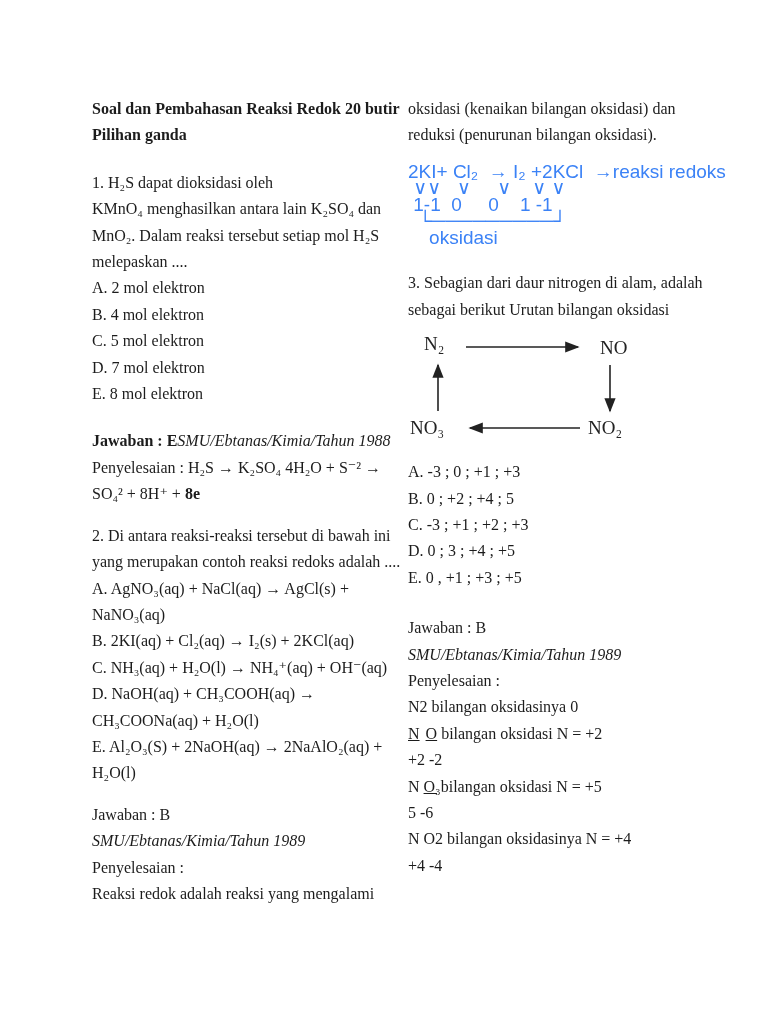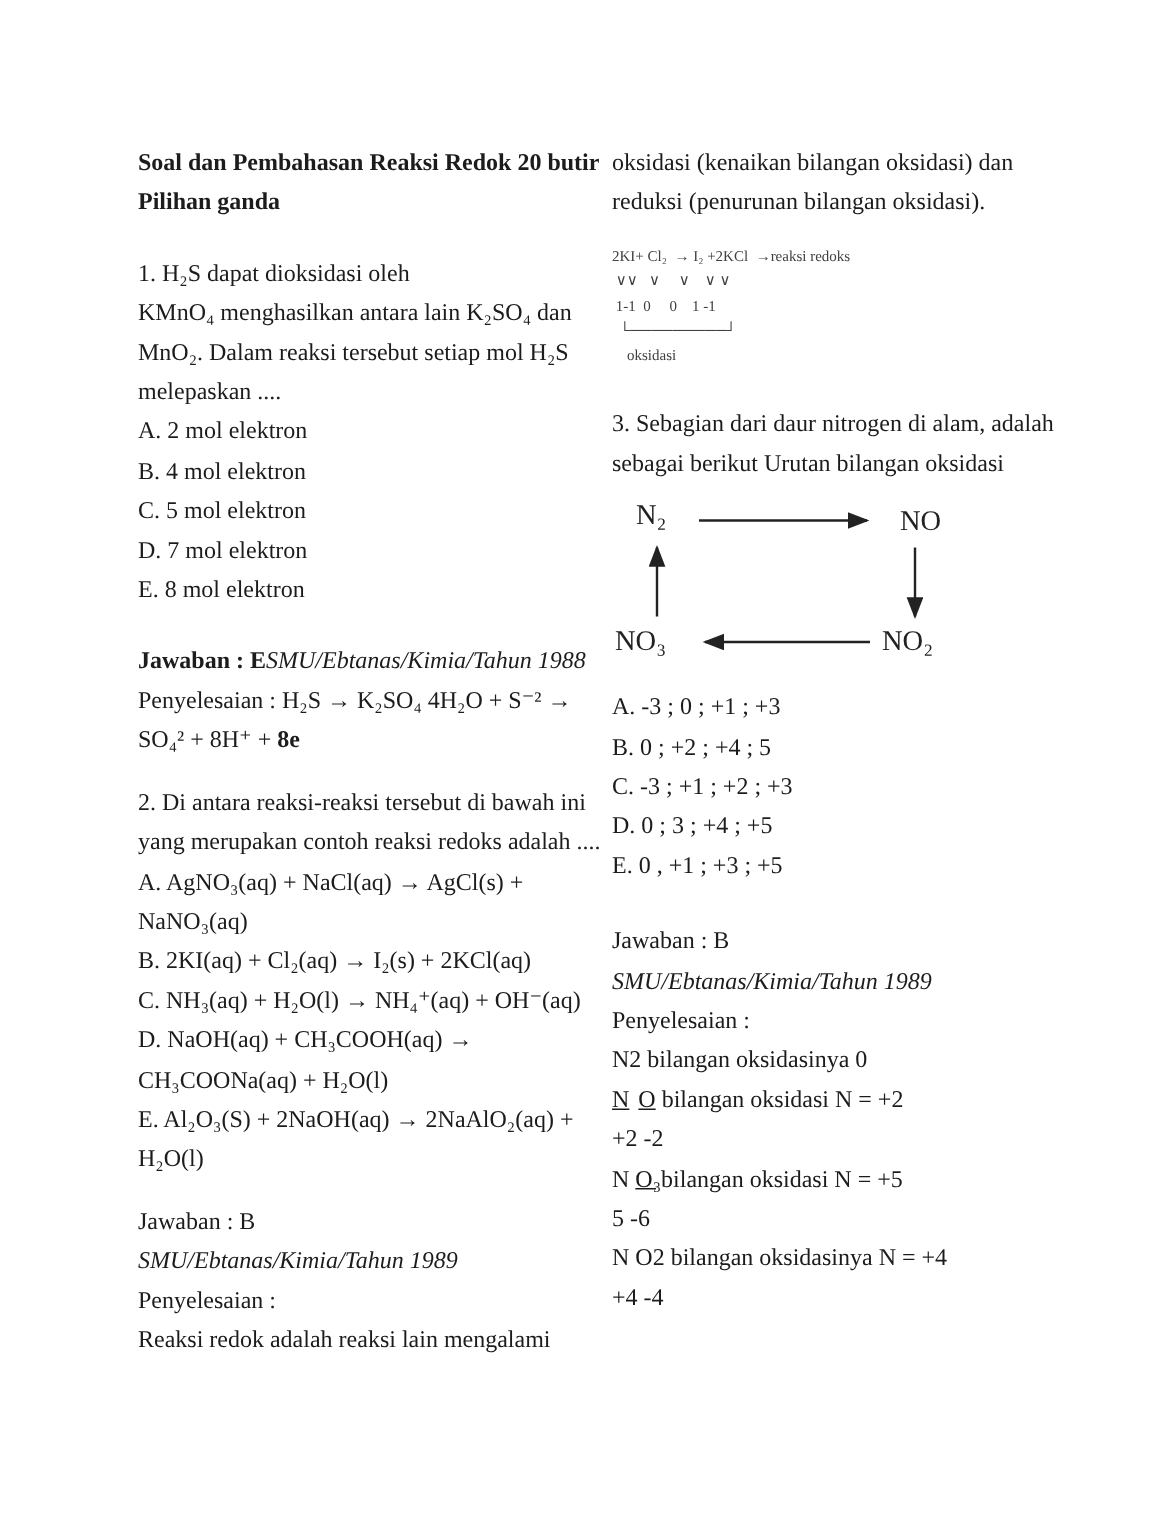--- a/index.html
+++ b/index.html
@@ -12,22 +12,22 @@
   .col-right{left:408px;width:345px;}
   .col p{margin:0;line-height:26.4px;font-size:16px;white-space:nowrap;}
   .bold{font-weight:bold;}
   .ital{font-style:italic;}
   .gap{height:21px;}
   .gap-s{height:15px;}
   .gap-m{height:24px;}
   .u{text-decoration:underline;}
   .sp{margin-right:6px;}
   .figure-pre{
-    margin:0;font-family:Liberation Serif, serif;font-size:10px;line-height:16.5px;
-    color:#404040;white-space:pre;
+    margin:0;font-family:Liberation Sans, sans-serif;font-size:19px;line-height:16.5px;
+    color:#3b82f6;white-space:pre;
   }
   .cycle{position:relative;width:300px;height:116px;margin:8px 0 12px 0;}
   .cycle svg{position:absolute;left:0;top:0;}
   .cycle .lbl{
     position:absolute;font-size:19px;color:#222;font-family:"Liberation Serif","DejaVu Serif",serif;
     white-space:nowrap;
   }
   .lbl-n2{left:16px;top:2px;}
   .lbl-no{left:192px;top:6px;}
   .lbl-no3{left:2px;top:86px;}
@@ -67,21 +67,21 @@
     <p>C. NH₃(aq) + H₂O(l) → NH₄⁺(aq) + OH⁻(aq)</p>
     <p>D. NaOH(aq) + CH₃COOH(aq) →</p>
     <p>CH₃COONa(aq) + H₂O(l)</p>
     <p>E. Al₂O₃(S) + 2NaOH(aq) → 2NaAlO₂(aq) +</p>
     <p>H₂O(l)</p>
     <div class="gap-s"></div>
 
     <p>Jawaban : B</p>
     <p class="ital">SMU/Ebtanas/Kimia/Tahun 1989</p>
     <p>Penyelesaian :</p>
-    <p>Reaksi redok adalah reaksi lain mengalami</p>
+    <p>Reaksi redok adalah reaksi yang mengalami</p>
   </div>
 
   <div class="col col-right">
     <p>oksidasi (kenaikan bilangan oksidasi) dan</p>
     <p>reduksi (penurunan bilangan oksidasi).</p>
     <div class="gap-s"></div>
 
     <pre class="figure-pre">2KI+ Cl₂  → I₂ +2KCl  →reaksi redoks
  ∨∨   ∨     ∨    ∨ ∨
  1-1  0     0    1 -1

